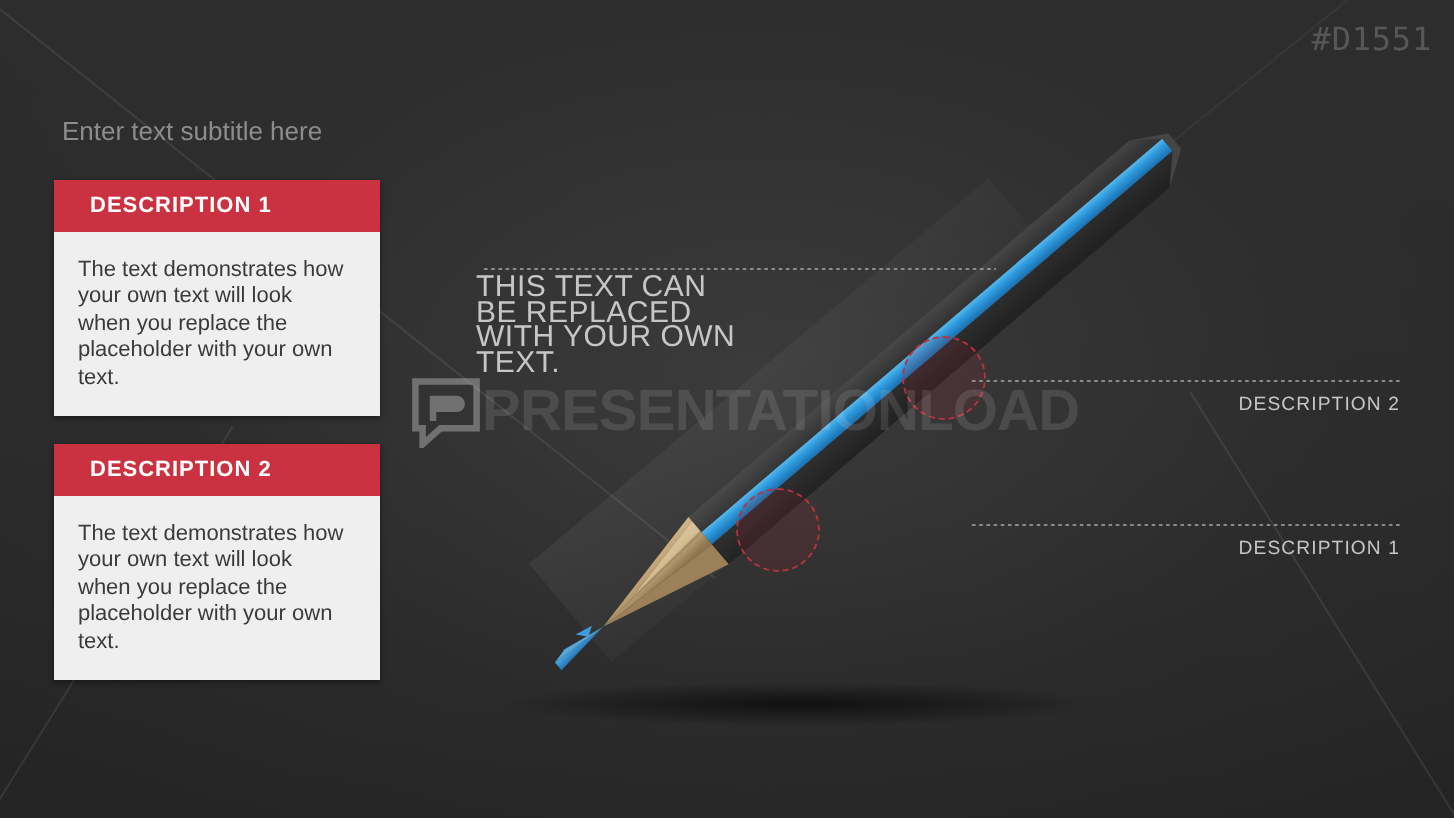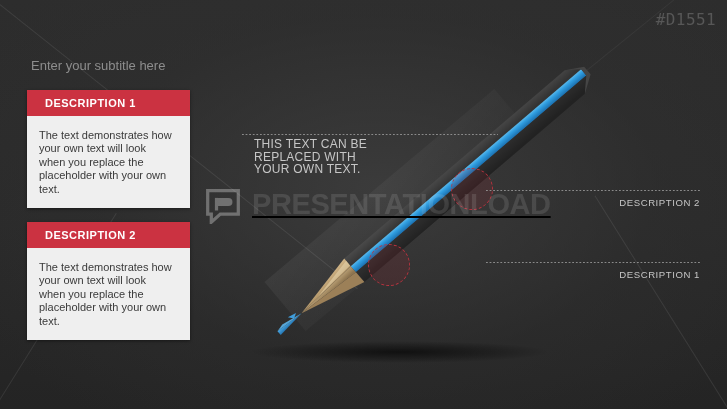--- a/index.html
+++ b/index.html
@@ -104,24 +104,24 @@
     background-size: 3.6px 1px;
     background-repeat: repeat-x;
     opacity: .85;
   }
   .dots.center-dots { left: 242px; top: 134px; width: 256px; }
   .dots.right-dots-2 { left: 486px; top: 190px; width: 214px; }
   .dots.right-dots-1 { left: 486px; top: 262px; width: 214px; }
 
   .center-text {
     position: absolute;
-    left: 254px;
+    left: 238px;
     top: 138px;
     width: 130px;
-    font-size: 12px;
+    font-size: 15px;
     line-height: 12.6px;
     letter-spacing: .25px;
     color: #c6c6c6;
   }
   .right-label {
     position: absolute;
     right: 27px;
     font-size: 9.6px;
     letter-spacing: .55px;
     color: #c6c6c6;
@@ -129,23 +129,22 @@
   }
   .right-label.rl-2 { top: 197px; }
   .right-label.rl-1 { top: 269px; }
 
   
   .watermark {
     position: absolute;
     left: 205px;
     top: 188px;
     display: flex;
-    gap: 11px;
+    align-items: center;
     pointer-events: none;
-    text-decoration: underline;
   }
   .wm-logo { width: 36px; height: 36px; opacity: .30; }
   .wm-text {
     font-size: 29px;
     font-weight: 700;
     letter-spacing: -0.4px;
     color: rgba(255,255,255,0.115);
     font-family: "Liberation Sans", sans-serif;
   }
 
@@ -247,21 +246,21 @@
 
   <div class="watermark">
     <svg class="wm-logo" viewBox="0 0 40 40">
       <path d="M3 3 H37 V29 H17 L7 38 V29 H3 Z" fill="none" stroke="#ffffff" stroke-width="3.6"></path>
       <path d="M14 11 H26 a4.5 4.5 0 0 1 0 9 H14 Z" fill="#ffffff"></path>
       <rect x="11" y="11" width="3.6" height="14" fill="#ffffff"></rect>
     </svg>
     <div class="wm-text">PRESENTATIONLOAD</div>
   </div>
 
-  <div class="slide-subtitle">Enter your subtitle here</div>
+  <div class="slide-subtitle">Enter text subtitle here</div>
   <div class="doc-id">#D1551</div>
 
   <div class="card card-1">
     <div class="card-header">DESCRIPTION 1</div>
     <div class="card-body">The text demonstrates how your own text will look when you replace the placeholder with your own text.</div>
   </div>
 
   <div class="card card-2">
     <div class="card-header">DESCRIPTION 2</div>
     <div class="card-body">The text demonstrates how your own text will look when you replace the placeholder with your own text.</div>

